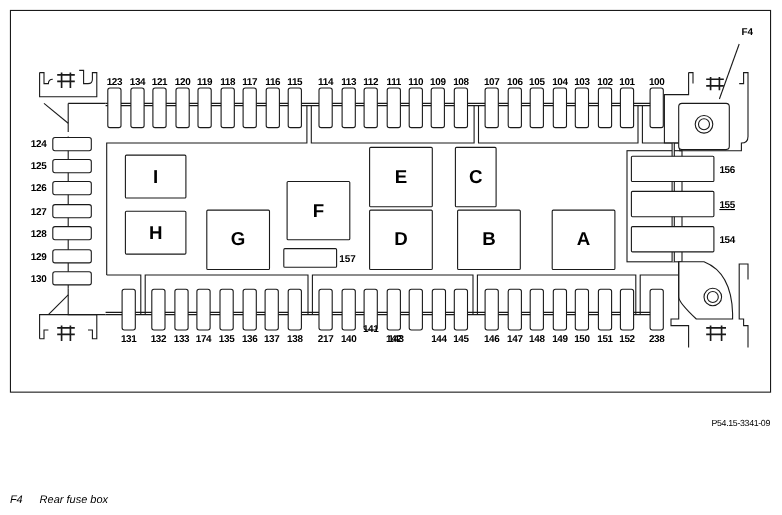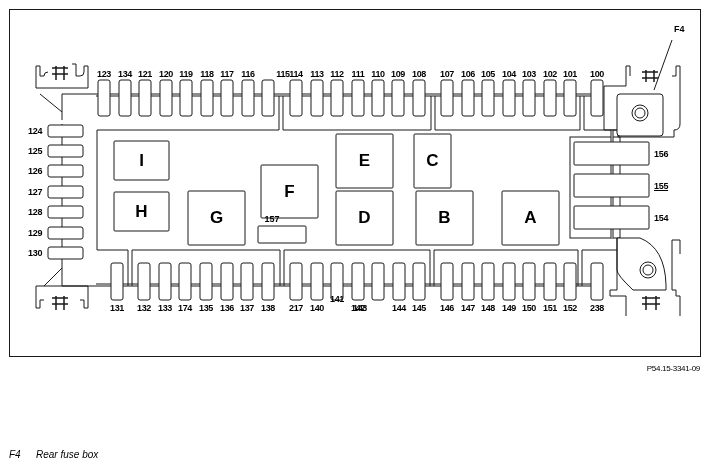--- a/index.html
+++ b/index.html
@@ -8,21 +8,21 @@
   #diagram { position: absolute; left: 0; top: 0; }
   .lbl { position: absolute; font-size: 9px; font-weight: bold; letter-spacing: -0.3px;
          white-space: nowrap; transform: translateX(-50%); line-height: 10px; }
   .lbl-left { position: absolute; font-size: 9px; font-weight: bold; letter-spacing: -0.3px;
               line-height: 10px; }
   .relay { position: absolute; font-weight: bold; font-size: 17px; display: flex;
            align-items: center; justify-content: center; }
   .small-fuse-label { position: absolute; font-weight: bold; font-size: 9px; display: flex;
            align-items: center; justify-content: center; }
   .f4 { position: absolute; font-weight: bold; font-size: 9px; left: 674px; top: 24px; }
-  .ref { position: absolute; right: 11px; top: 364px; font-size: 8px; letter-spacing: -0.3px; margin-left: 36px; }
+  .ref { position: absolute; right: 11px; top: 380px; font-size: 8px; letter-spacing: -0.3px; margin-left: 36px; }
   .caption { position: absolute; left: 9px; top: 449px; font-size: 10px; font-style: italic; }
   .caption .code { display: inline-block; width: 27px; }
 </style>
 </head>
 <body>
 
 <svg id="diagram" width="711" height="468" viewBox="0 0 711 468" xmlns="http://www.w3.org/2000/svg">
 
   <rect x="9.5" y="9.5" width="691" height="347" fill="#fff" stroke="#1a1a1a" stroke-width="1"></rect>
   <g id="static-shapes" fill="none" stroke="#1a1a1a" stroke-width="1"></g>
@@ -127,21 +127,21 @@
 
 <div id="overlay">
     <div class="lbl" style="left: 104px; top: 69px;">123</div>
     <div class="lbl" style="left: 125px; top: 69px;">134</div>
     <div class="lbl" style="left: 145px; top: 69px;">121</div>
     <div class="lbl" style="left: 166px; top: 69px;">120</div>
     <div class="lbl" style="left: 186px; top: 69px;">119</div>
     <div class="lbl" style="left: 207px; top: 69px;">118</div>
     <div class="lbl" style="left: 227px; top: 69px;">117</div>
     <div class="lbl" style="left: 248px; top: 69px;">116</div>
-    <div class="lbl" style="left: 268px; top: 69px; margin-left: 15px;">115</div>
+    <div class="lbl" style="left: 268px; top: 69px;">115</div>
     <div class="lbl" style="left: 296px; top: 69px;">114</div>
     <div class="lbl" style="left: 317px; top: 69px;">113</div>
     <div class="lbl" style="left: 337px; top: 69px;">112</div>
     <div class="lbl" style="left: 358px; top: 69px;">111</div>
     <div class="lbl" style="left: 378px; top: 69px;">110</div>
     <div class="lbl" style="left: 398px; top: 69px;">109</div>
     <div class="lbl" style="left: 419px; top: 69px;">108</div>
     <div class="lbl" style="left: 447px; top: 69px;">107</div>
     <div class="lbl" style="left: 468px; top: 69px;">106</div>
     <div class="lbl" style="left: 488px; top: 69px;">105</div>
@@ -185,18 +185,18 @@
     <div class="lbl-left" style="left: 654px; top: 213px;">154</div>
     <div class="relay" style="left: 114px; top: 141px; width: 55px; height: 39px;">I</div>
     <div class="relay" style="left: 114px; top: 192px; width: 55px; height: 39px;">H</div>
     <div class="relay" style="left: 188px; top: 191px; width: 57px; height: 54px;">G</div>
     <div class="relay" style="left: 261px; top: 165px; width: 57px; height: 53px;">F</div>
     <div class="relay" style="left: 336px; top: 134px; width: 57px; height: 54px;">E</div>
     <div class="relay" style="left: 336px; top: 191px; width: 57px; height: 54px;">D</div>
     <div class="relay" style="left: 414px; top: 134px; width: 37px; height: 54px;">C</div>
     <div class="relay" style="left: 416px; top: 191px; width: 57px; height: 54px;">B</div>
     <div class="relay" style="left: 502px; top: 191px; width: 57px; height: 54px;">A</div>
-    <div class="small-fuse-label" style="left: 258px; top: 210px; width: 28px; height: 17px;">157</div>
+    <div class="small-fuse-label" style="left: 258px; top: 226px; width: 28px; height: 17px; padding-left: 44px;">157</div>
   </div>
 
 <div class="f4">F4</div>
 <div class="ref">P54.15-3341-09</div>
 <div class="caption"><span class="code">F4</span><span>Rear fuse box</span></div>
 
 </body></html>

